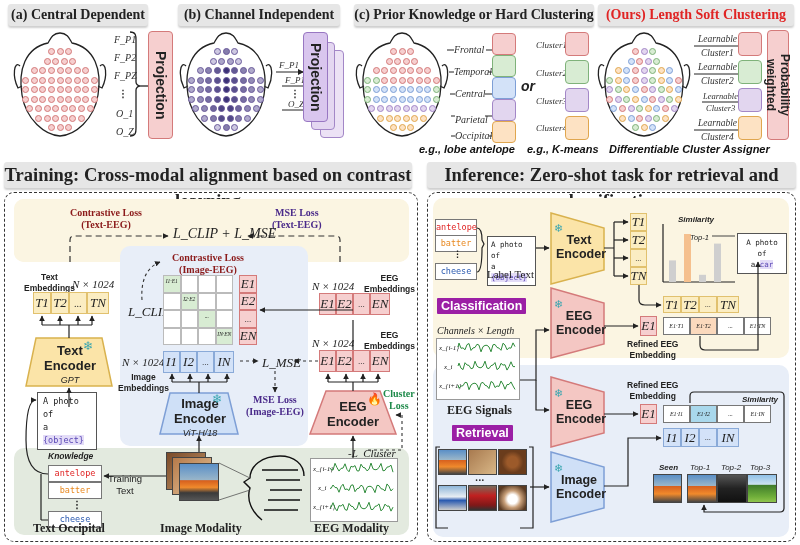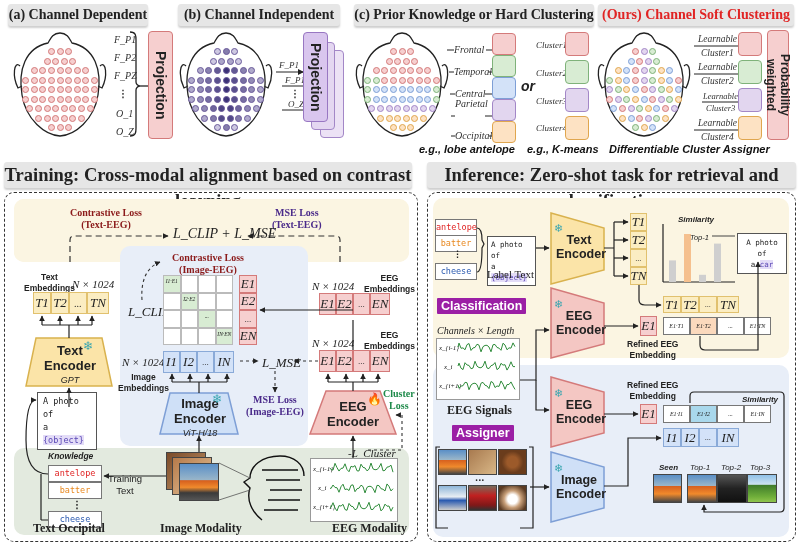--- a/index.html
+++ b/index.html
@@ -41,24 +41,24 @@
 .word{position:absolute;background:#fff;border:1px solid #777;font-family:"DejaVu Sans Mono",monospace;font-size:8.5px;text-align:center;width:54px;height:17px;line-height:15px}
 .modal{position:absolute;font-family:"Liberation Serif",serif;font-weight:bold;font-size:12px;color:#222}
 .badge{position:absolute;background:#9b1fa5;color:#fff;font-family:"Liberation Sans",sans-serif;font-weight:bold;font-size:12.5px;padding:1px 4px;border-radius:1px}
 .photo{position:absolute;border:1px solid #444;overflow:hidden}
 .simcell{display:inline-flex;align-items:center;justify-content:center;border:1px solid #777;background:#fff;font-family:"Liberation Serif",serif;font-style:italic;font-size:6px;height:18px;width:27px}
 svg.ov{position:absolute;left:0;top:0;pointer-events:none}
 </style>
 </head>
 <body>
 
-<div class="hdr sm" style="left:8px;width:140px">(a) Channel Dependent</div>
+<div class="hdr sm" style="left:8px;width:140px">(a) Central Dependent</div>
 <div class="hdr sm" style="left:178px;width:162px">(b) Channel Independent</div>
 <div class="hdr sm" style="left:354px;width:240px">(c) Prior Knowledge or Hard Clustering</div>
-<div class="hdr sm red" style="left:598px;width:196px"><span>(Ours)</span> <span>Channel Soft Clustering</span></div>
+<div class="hdr sm red" style="left:598px;width:196px"><span>(Ours)</span> <span>Length Soft Clustering</span></div>
 
 <svg class="ov" width="800" height="545">
   <defs>
     <marker id="ah" markerWidth="6" markerHeight="6" refX="5" refY="3" orient="auto">
         <path d="M0,0 L6,3 L0,6 z" fill="#222"></path>
       </marker>
   </defs>
 
   <g fill="none" stroke="#222" stroke-width="1.3">
     <path d="M20,66 C14,60 12,76 18,88 L22,86 M100,66 C106,60 108,76 102,88 L98,86 M60,33 C52,33 50,40 48,43 C25,48 18,70 22,95 C26,120 45,135 60,136 C75,135 94,120 98,95 C102,70 95,48 72,43 C70,40 68,33 60,33 z"></path>
@@ -345,21 +345,21 @@
 <div class="lbl-it" style="left:285px;top:75px;font-size:9px">F_P1</div>
 <div class="lbl-it" style="left:290px;top:88px;font-style:normal;font-weight:bold">⋮</div>
 <div class="lbl-it" style="left:288px;top:99px;font-size:9px">O_Z</div>
 <div class="abs" style="left:320px;top:50px;width:24px;height:88px;background:#ece2f5;border:1.2px solid #a387c7;border-radius:4px"></div>
 <div class="abs" style="left:311px;top:42px;width:24px;height:88px;background:#e4d7f1;border:1.2px solid #a387c7;border-radius:4px"></div>
 <div class="proj" style="left:303px;top:32px;width:25px;height:90px;background:#d9c6ee;border:1.5px solid #9877c2">Projection</div>
 
 <div class="lbl-it" style="left:454px;top:44px">Frontal</div>
 <div class="lbl-it" style="left:454px;top:66px">Temporal</div>
 <div class="lbl-it" style="left:455px;top:88px">Central</div>
-<div class="lbl-it" style="left:455px;top:98px">Parietal</div>
+<div class="lbl-it" style="left:455px;top:114px">Parietal</div>
 <div class="lbl-it" style="left:455px;top:130px">Occipital</div>
 <div class="box c-red" style="left:492px;top:33px;width:24px;height:22px"></div>
 <div class="box c-green" style="left:492px;top:55px;width:24px;height:22px"></div>
 <div class="box c-blue" style="left:492px;top:77px;width:24px;height:22px"></div>
 <div class="box c-purple" style="left:492px;top:99px;width:24px;height:22px"></div>
 <div class="box c-orange" style="left:492px;top:121px;width:24px;height:22px"></div>
 <div class="abs sans" style="left:521px;top:78px;font-weight:bold;font-style:italic;font-size:14px">or</div>
 <div class="lbl-it" style="left:536px;top:40px;font-size:9px">Cluster1</div>
 <div class="lbl-it" style="left:536px;top:68px;font-size:9px">Cluster2</div>
 <div class="lbl-it" style="left:536px;top:96px;font-size:9px">Cluster3</div>
@@ -535,21 +535,21 @@
 <div class="photo" style="left:172px;top:457px;width:40px;height:38px;background:linear-gradient(135deg,#b57a4a,#e6c49a)"></div>
 <div class="photo" style="left:179px;top:463px;width:40px;height:38px;background:linear-gradient(180deg,#5a8fc7 0%,#9ab6c9 45%,#d65f1e 46%,#f08a2c 65%,#3a3a3a 80%,#555 100%)"></div>
 
 <div class="abs" style="left:310px;top:458px;width:88px;height:64px;background:#fff;border:1px solid #999"></div>
 <div class="abs serif" style="left:313px;top:465px;font-style:italic;font-size:7px">x_{i-1}</div>
 <div class="abs serif" style="left:318px;top:484px;font-style:italic;font-size:7px">x_i</div>
 <div class="abs serif" style="left:313px;top:503px;font-style:italic;font-size:7px">x_{i+1}</div>
 
 <div class="modal" style="left:33px;top:521px">Text Occipital</div>
 <div class="modal" style="left:160px;top:521px">Image Modality</div>
-<div class="modal" style="left:332px;top:521px">EEG Modality</div>
+<div class="modal" style="left:314px;top:521px">EEG Modality</div>
 
 <div class="panel" style="left:427px;top:192px;width:369px;height:350px"></div>
 <div class="region" style="left:433px;top:198px;width:356px;height:160px;background:#fbf5e2"></div>
 <div class="region" style="left:433px;top:365px;width:356px;height:172px;background:#e8eef8"></div>
 
 <div class="word" style="left:435px;top:219px;color:#e02424;width:42px">antelope</div>
 <div class="word" style="left:435px;top:235px;color:#e8881f;width:42px">batter</div>
 <div class="abs" style="left:453px;top:249px;font-size:9px;font-weight:bold">⋮</div>
 <div class="word" style="left:435px;top:263px;color:#2a5ab0;width:42px">cheese</div>
 <div class="tpl" style="left:487px;top:236px;width:49px;font-size:7.5px;line-height:11px;padding:2px 3px">
@@ -614,21 +614,21 @@
     <span class="cell yel" style="width:22px;height:17px">TN</span>
 </div>
 
 <div class="badge" style="left:437px;top:298px">Classification</div>
 <div class="abs serif" style="left:437px;top:325px;font-style:italic;font-size:10px">Channels × Length</div>
 <div class="abs" style="left:436px;top:338px;width:84px;height:62px;background:#fff;border:1px solid #999"></div>
 <div class="abs serif" style="left:439px;top:344px;font-style:italic;font-size:7px">x_{i-1}</div>
 <div class="abs serif" style="left:444px;top:363px;font-style:italic;font-size:7px">x_i</div>
 <div class="abs serif" style="left:439px;top:382px;font-style:italic;font-size:7px">x_{i+1}</div>
 <div class="abs serif" style="left:447px;top:403px;font-weight:bold;font-size:12px">EEG Signals</div>
-<div class="badge" style="left:452px;top:425px">Assigner</div>
+<div class="badge" style="left:452px;top:425px">Retrieval</div>
 
 <div class="cell pnk" style="position:absolute;left:640px;top:316px;width:17px;height:20px">E1</div>
 <div class="small-lbl" style="left:627px;top:339px">
     <div>Refined EEG</div>
     <div>Embedding</div>
   </div>
 <div class="row" style="left:663px;top:317px">
   <span class="simcell">E1·T1</span>
     <span class="simcell" style="background:#fbd9bd">E1·T2</span>
     <span class="simcell">...</span>

